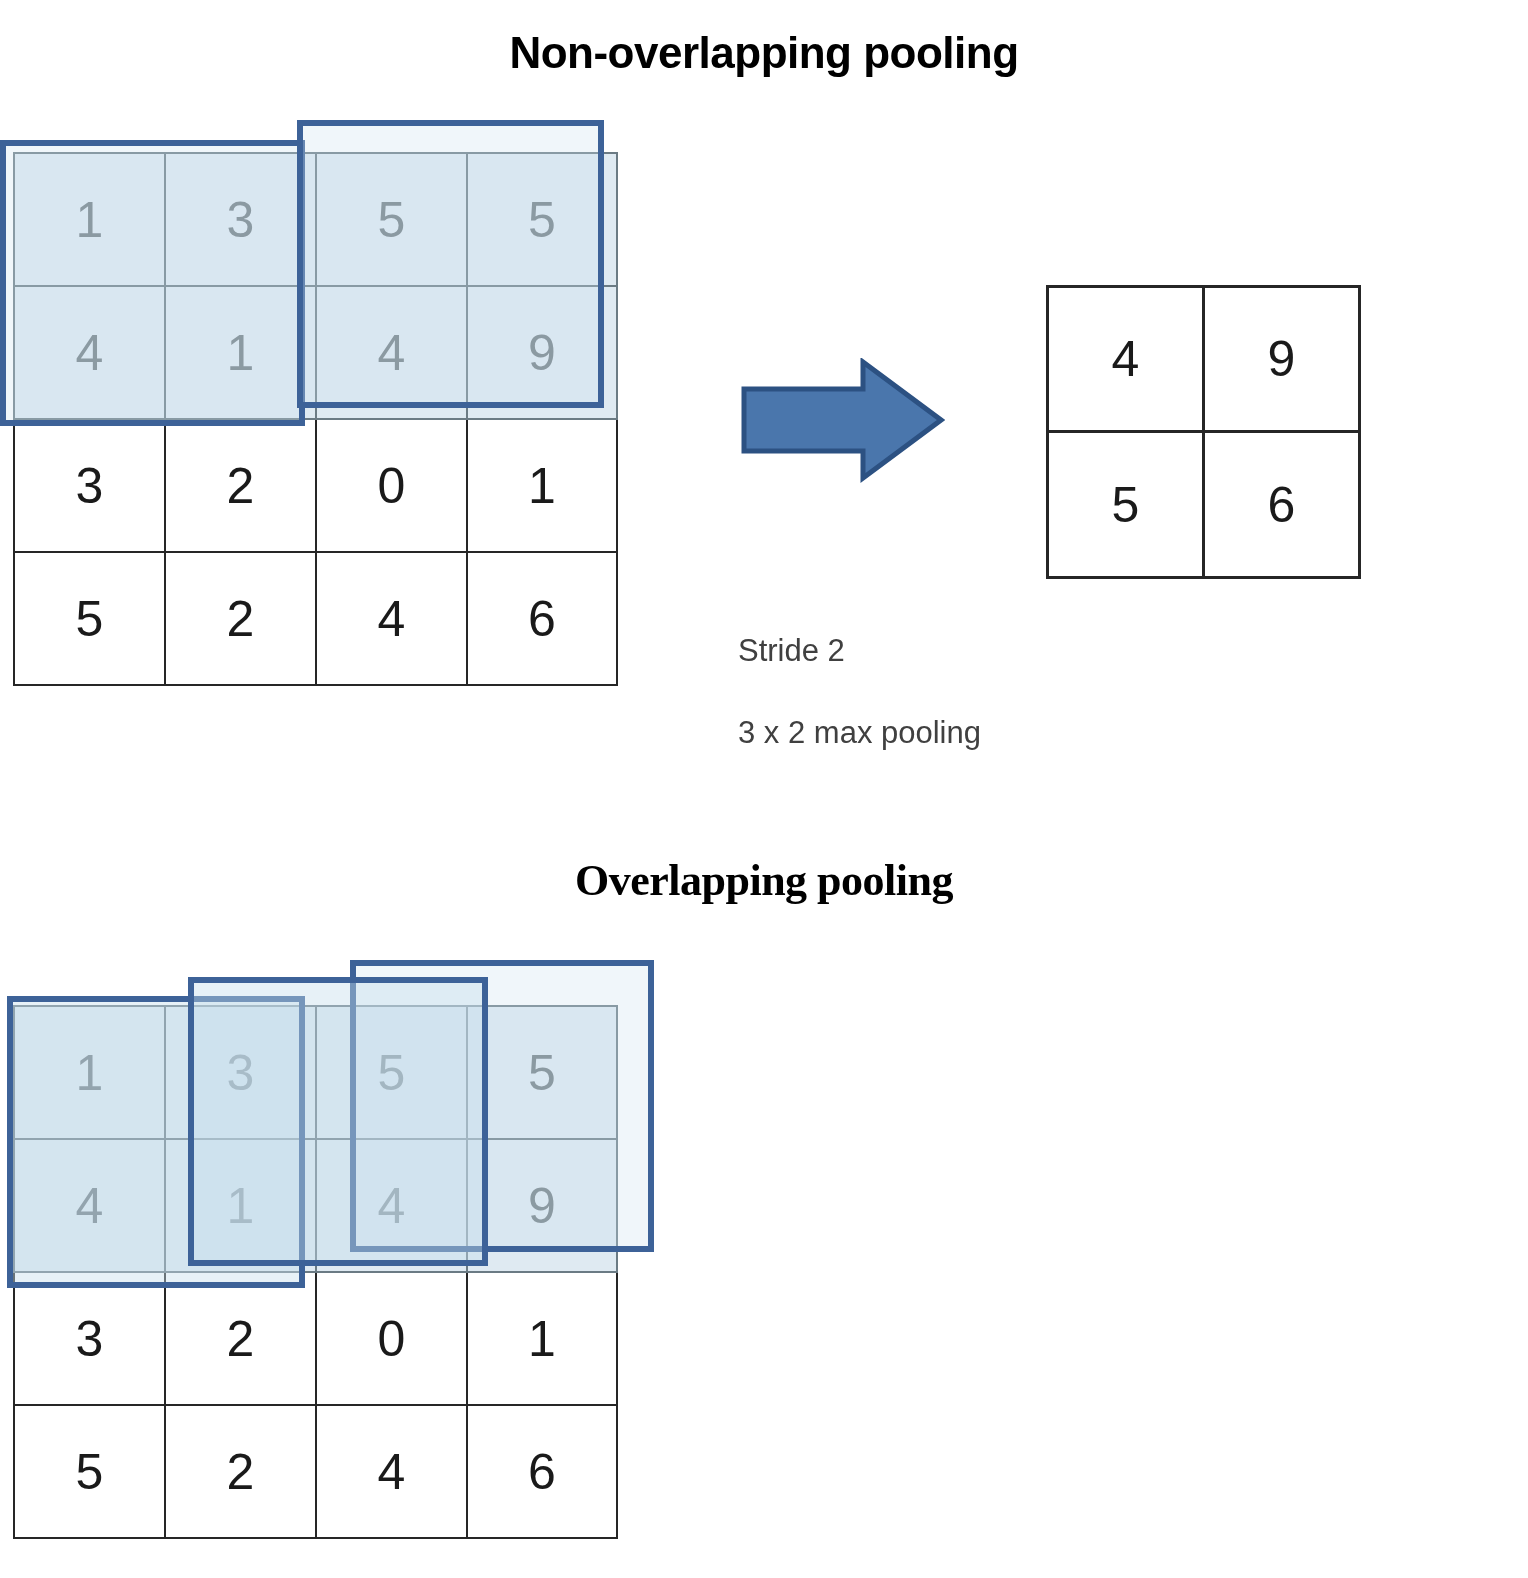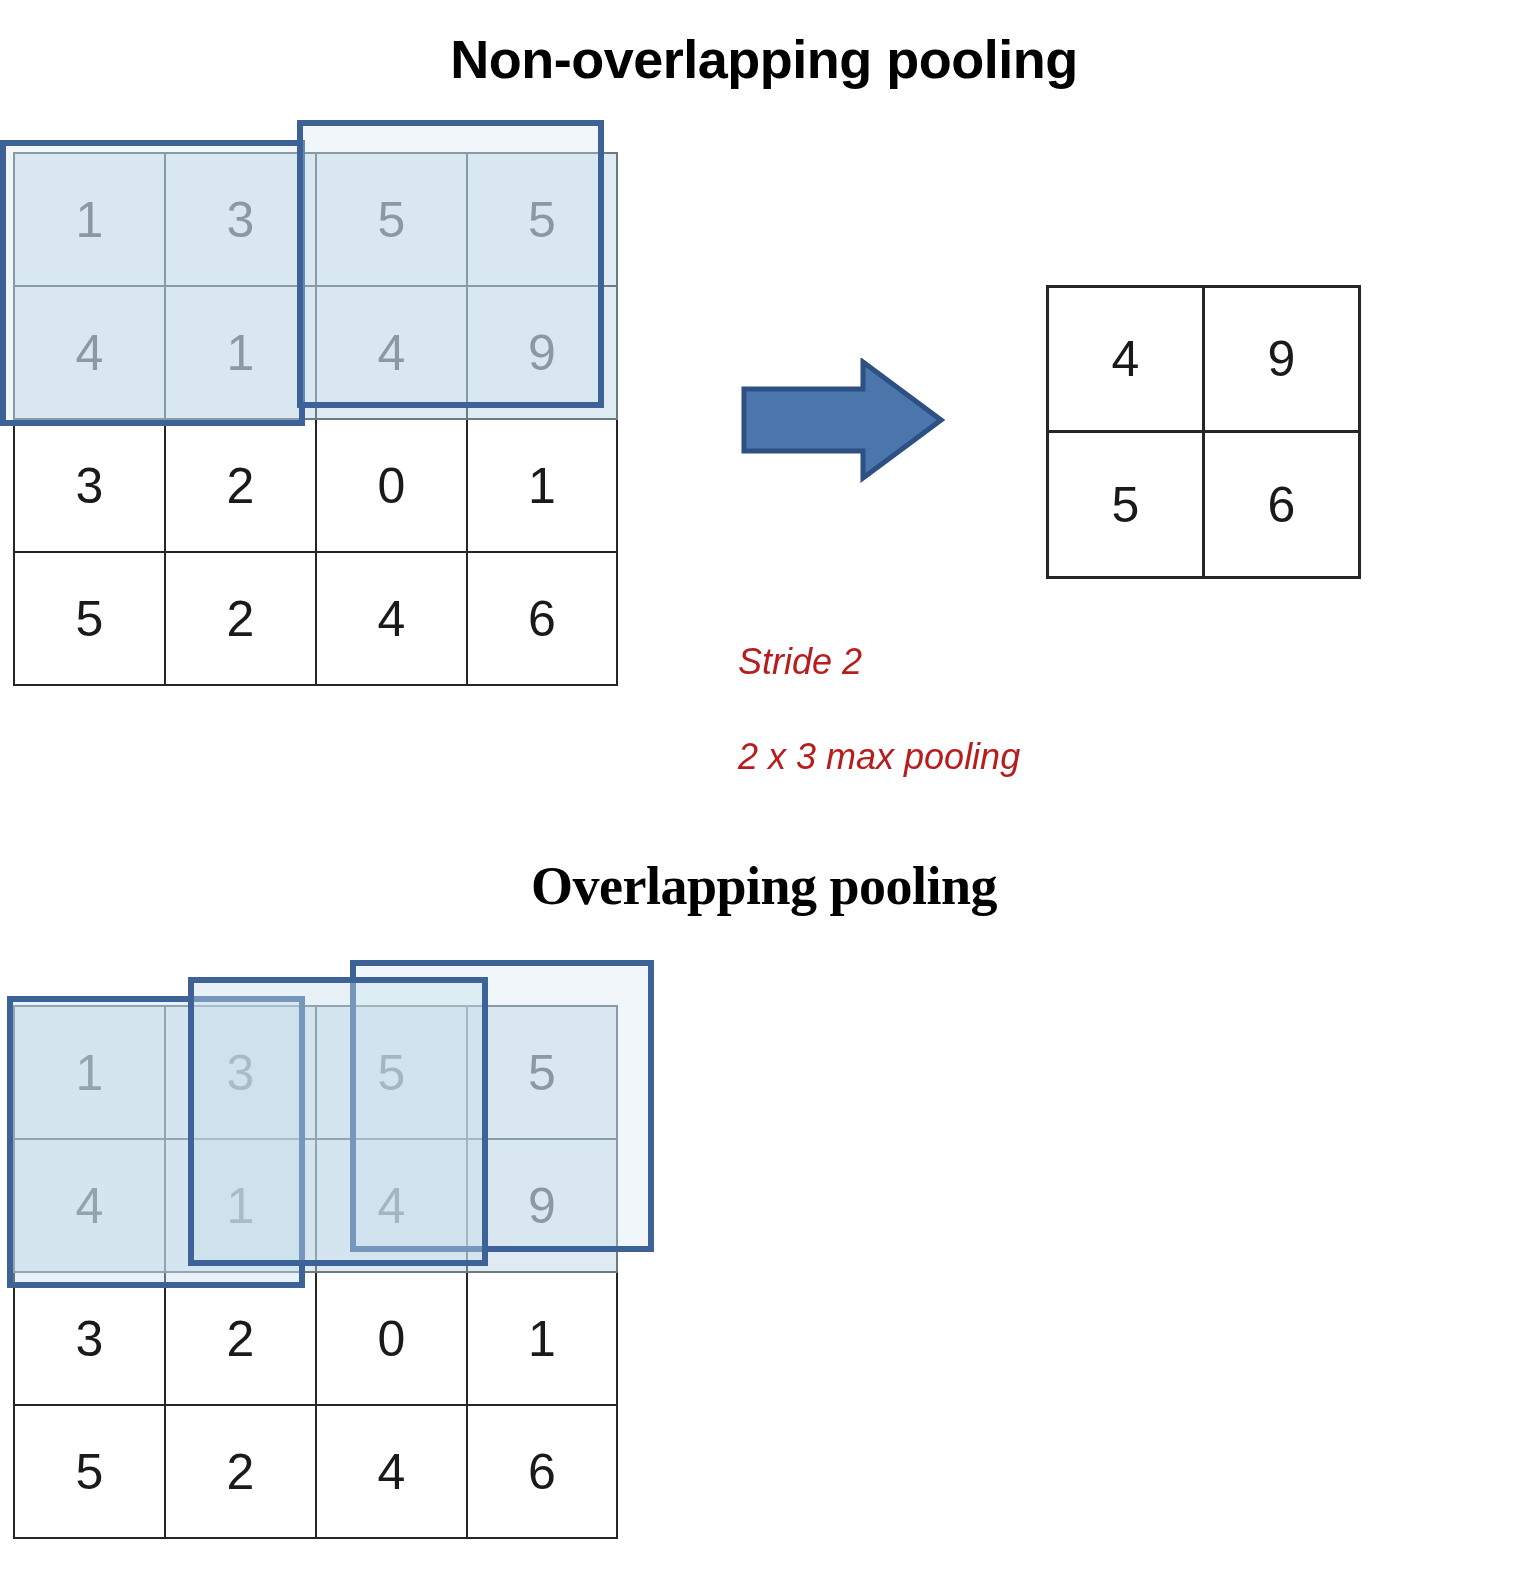--- a/index.html
+++ b/index.html
@@ -19,21 +19,21 @@
     position: absolute;
     left: 0;
     width: 1528px;
   }
 
   .section-title {
     position: absolute;
     width: 1528px;
     text-align: center;
     font-weight: bold;
-    font-size: 54px;
+    font-size: 44px;
     color: #000000;
     letter-spacing: -0.5px;
   }
 
   
   .matrix {
     position: absolute;
     border-collapse: collapse;
     table-layout: fixed;
   }
@@ -80,25 +80,24 @@
 
   
   .arrow-wrap {
     position: absolute;
   }
   .arrow-wrap svg { display: block; }
 
   
   .caption {
     position: absolute;
-    font-size: 36px;
-    color: #b91c1c;
+    font-size: 31px;
+    color: #404040;
     line-height: 1.32;
     white-space: pre-line;
-    font-style: italic;
   }
 </style>
 </head>
 <body>
 
 <div class="section" style="top:0;height:790px;">
 
   <div class="section-title" style="top:28px;">Non-overlapping pooling</div>
 
   <table class="matrix" style="left:13px; top:152px; width:595px; height:526px;">
@@ -134,21 +133,21 @@
   <div class="window plain" style="left:297px; top:120px; width:307px; height:288px;"></div>
 
   <div class="arrow-wrap" style="left:740px; top:358px; width:205px; height:125px;">
     <svg width="205" height="125" viewBox="0 0 205 125">
       <polygon points="4,31 123,31 123,4 201,62 123,120 123,93 4,93" fill="#4a76ac" stroke="#2c5182" stroke-width="5" stroke-linejoin="miter"></polygon>
     </svg>
   </div>
 
   <div class="caption" style="left:738px; top:590px;">
     <div>Stride 2</div>
-    <div>2 x 3 max pooling</div>
+    <div>3 x 2 max pooling</div>
   </div>
 
   <table class="outmatrix" style="left:1046px; top:285px; width:306px; height:285px;">
     <tbody>
         <tr>
       <td style="width:153px;height:142px;">4</td>
       <td style="width:153px;">9</td>
     </tr>
     <tr>
       <td style="height:143px;">5</td>

